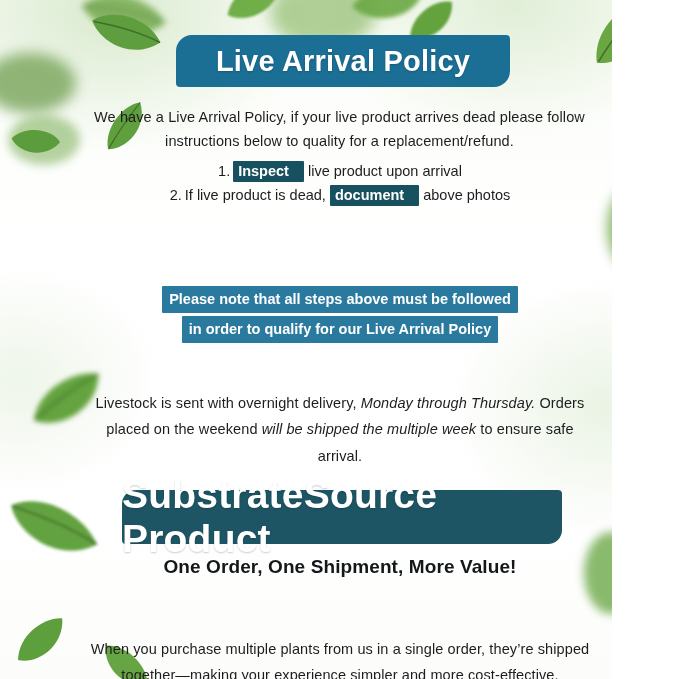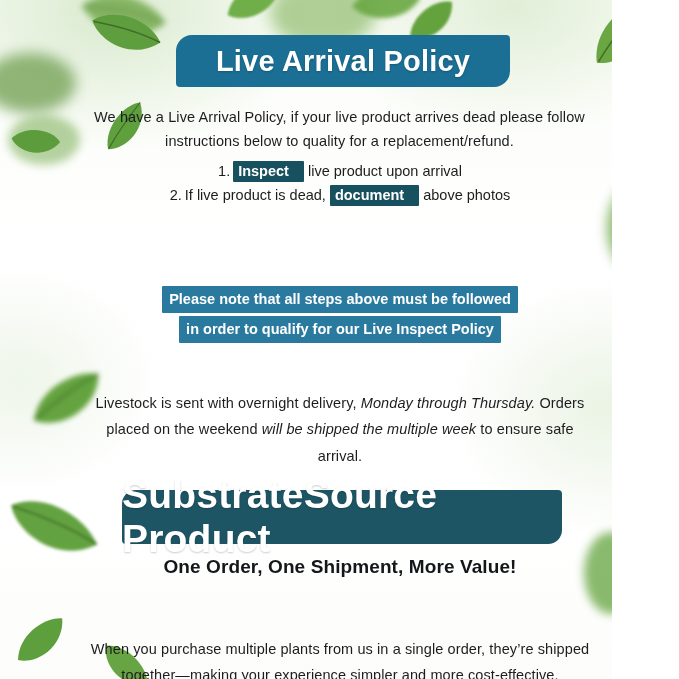--- a/index.html
+++ b/index.html
@@ -309,21 +309,21 @@
 
   <p id="intro-paragraph" class="body-text"><span class="lead">We have a Live Arrival Policy</span><span>, if your live product arrives dead please follow instructions below to quality for a replacement/refund.</span></p>
 
   <ol id="steps-list">
     <li><span class="step-num">1.</span><span></span><span class="hl-dark">Inspect</span><span> live product upon arrival</span></li>
     <li><span class="step-num">2.</span><span>If live product is dead, </span><span class="hl-dark">document</span><span> above photos</span></li>
   </ol>
 
   <div id="note-block">
     <div><span class="note-line">Please note that all steps above must be followed</span></div>
-    <div><span class="note-line">in order to qualify for our Live Inspect Policy</span></div>
+    <div><span class="note-line">in order to qualify for our Live Arrival Policy</span></div>
   </div>
 
   <p id="livestock-paragraph" class="body-text"><span>Livestock is sent with overnight delivery, </span><i>Monday through Thursday.</i><span> Orders placed on the weekend </span><i>will be shipped the multiple week</i><span> to ensure safe arrival.</span></p>
 
   <div id="banner-bottom" class="banner">
     <span>SubstrateSource Product</span>
   </div>
 
   <div id="value-headline">One Order, One Shipment, More Value!</div>
 

